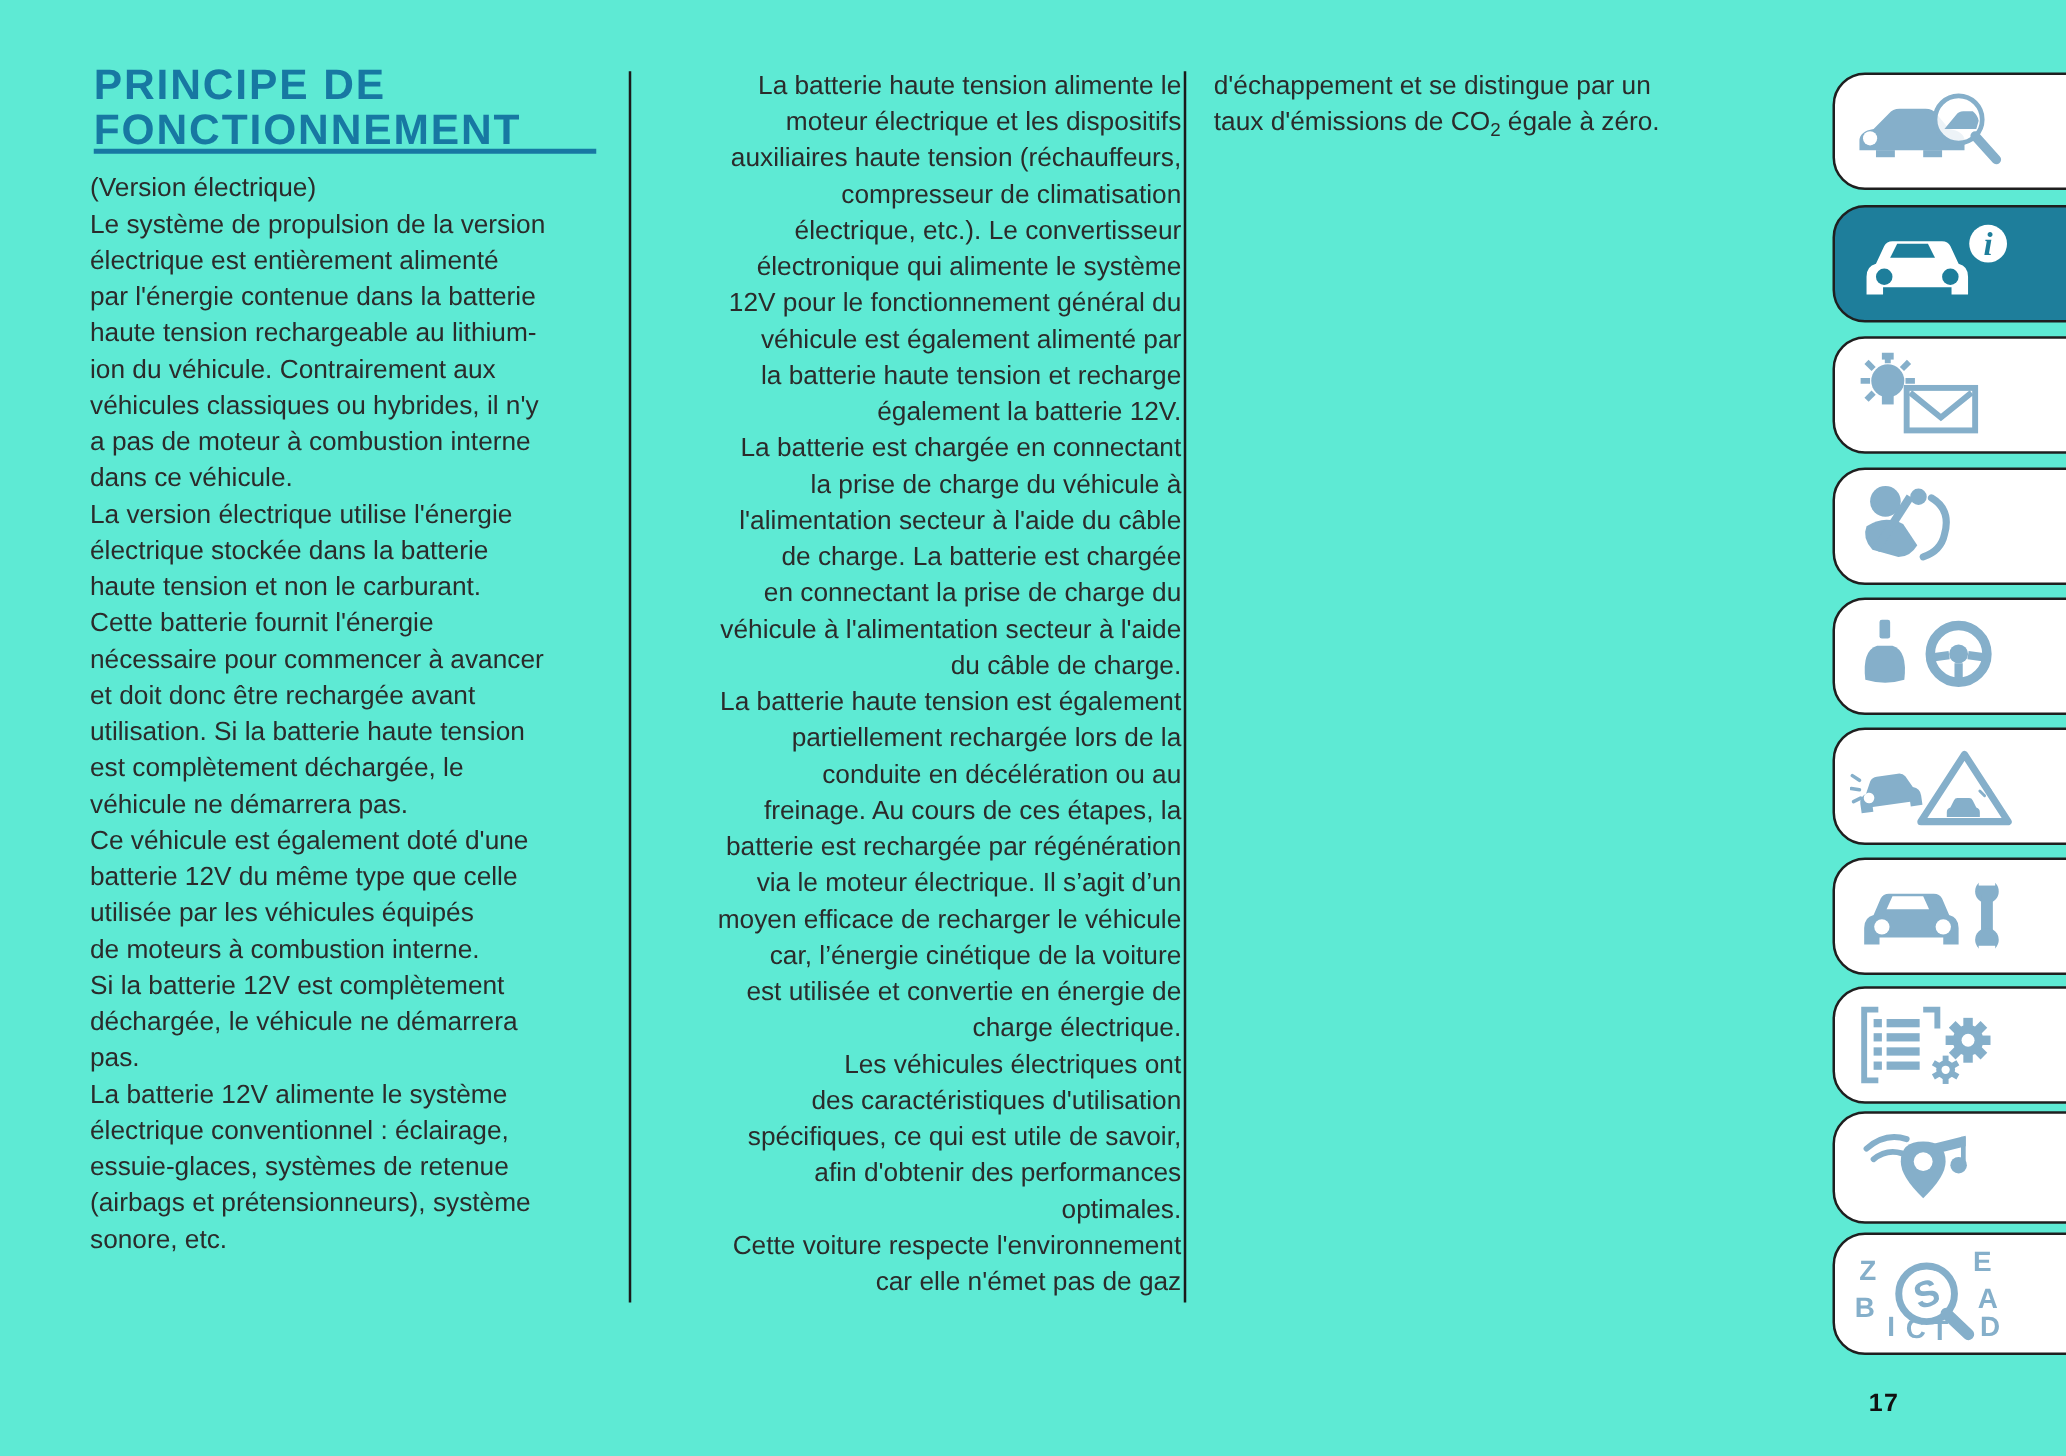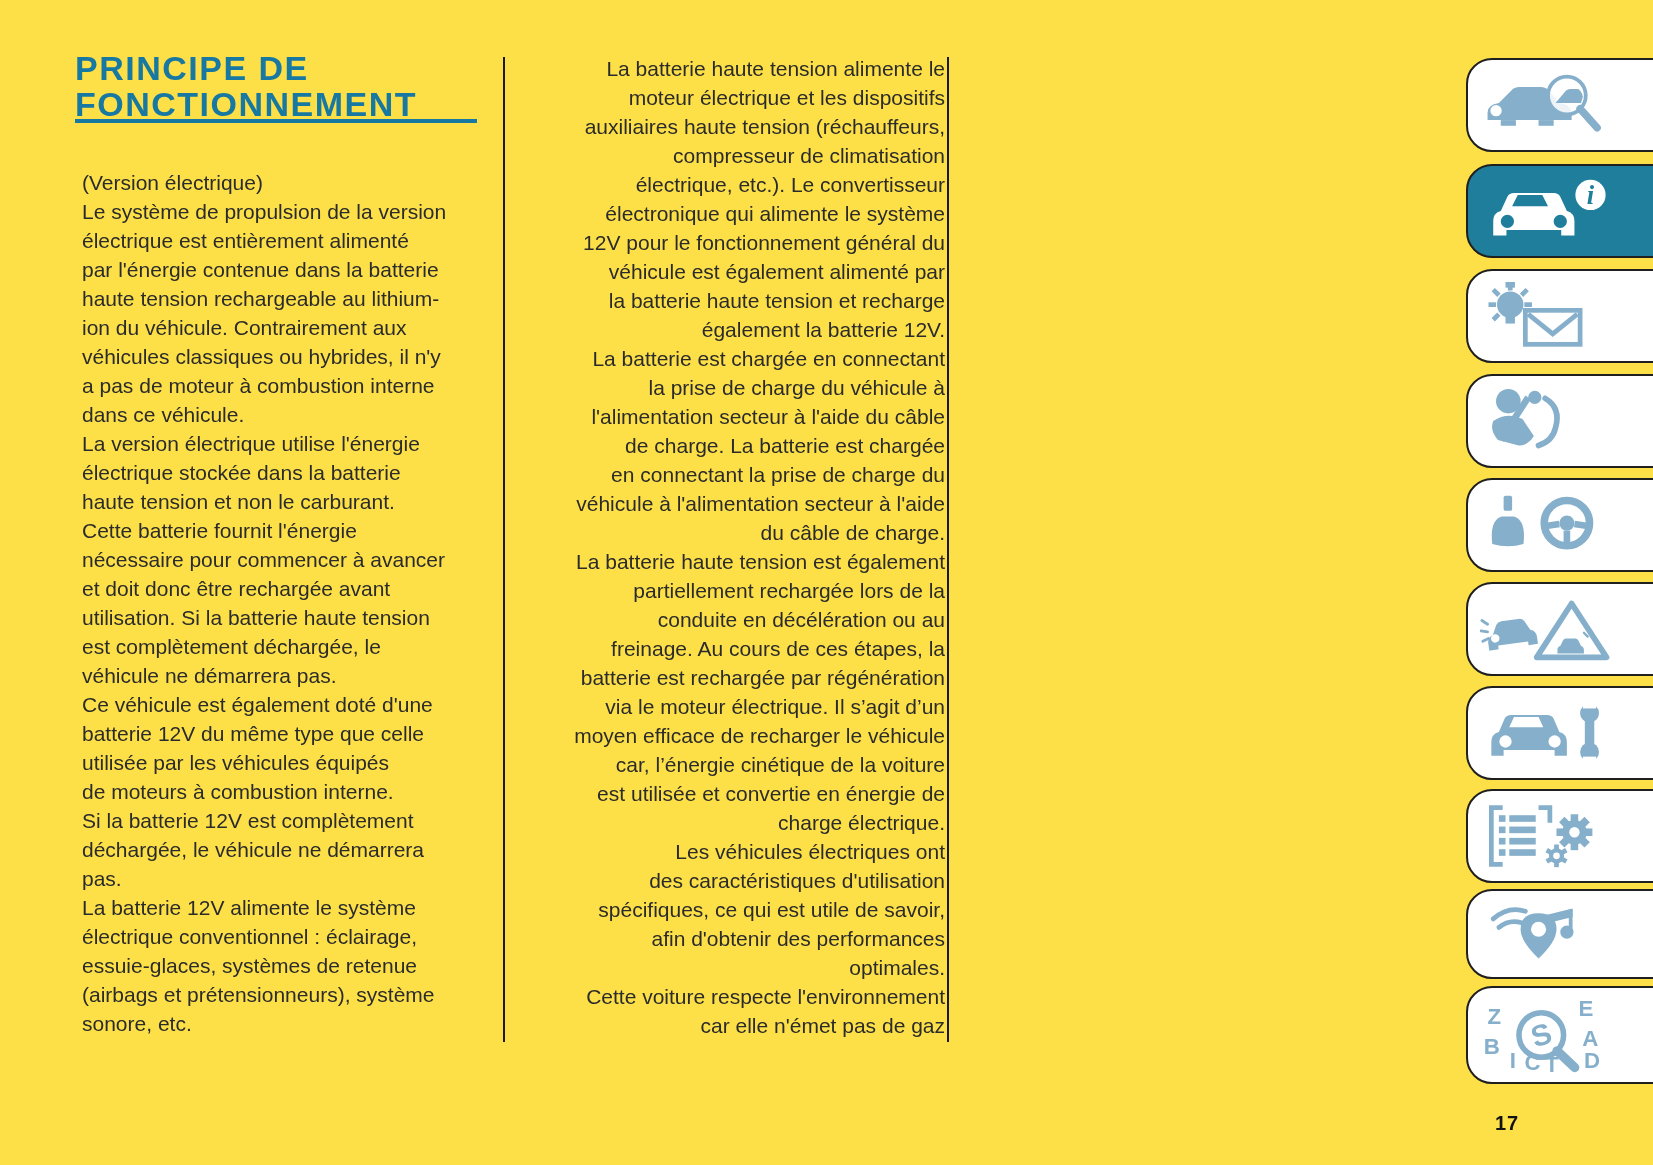--- a/index.html
+++ b/index.html
@@ -7,41 +7,41 @@
     --active-tab-bg:#1E7E9B;
     --icon-blue:#85AFCA;
     --text:#2B2B2B;
     --border-dark:#1F1F1F;
   }
   *{margin:0;padding:0;box-sizing:border-box;}
   html,body{background:#888;}
   .page{
     position:relative;
     width:1653px;height:1165px;
-    background:#fde047;
+    background:#5eead4;
     overflow:hidden;
     font-family:"Liberation Sans", sans-serif;
     color:var(--text);
   }
   .title{
     position:absolute;left:75px;top:50px;
     font-size:34px;font-weight:700;letter-spacing:1.5px;
     line-height:36px;color:var(--accent);
     white-space:pre;
   }
   .title-underline{
     position:absolute;left:75px;top:119px;
     width:402px;height:4px;background:var(--accent);
   }
   .col{
     position:absolute;
     font-size:21px;line-height:29px;
     white-space:pre;color:var(--text);
   }
-  .col-left{left:82px;top:136px;width:425px;margin-top:32px;}
+  .col-left{left:72px;top:136px;width:425px;}
   .col-mid{left:523px;top:54px;width:422px;text-align:right;}
   .col-right{left:971px;top:54px;width:400px;}
   .col-right sub{font-size:15px;line-height:0;}
   .vdivider{
     position:absolute;top:57px;height:985px;width:2px;
     background:#1a1a1a;
   }
   .vdivider.d1{left:503px;}
   .vdivider.d2{left:947px;}
   .tabbar{position:absolute;left:1466px;top:0;width:230px;height:1165px;}
@@ -155,20 +155,22 @@
 Les véhicules électriques ont
 des caractéristiques d'utilisation
 spécifiques, ce qui est utile de savoir,
 afin d'obtenir des performances
 optimales.
 Cette voiture respecte l'environnement
 car elle n'émet pas de gaz</div>
 
   <div class="vdivider d2"></div>
 
+  <div class="col col-right"><span>d'échappement et se distingue par un</span>
+<span>taux d'émissions de CO</span><sub>2</sub><span> égale à zéro.</span></div>
 
   <nav class="tabbar">
 
     <div class="tab">
       <svg viewBox="0 0 140 72">
         <path fill="currentColor" d="M8 52 v-8 q0 -8 12 -10 l13 -13 q3 -4 9 -4 h22 q6 0 9 4 l11 13 q13 2 13 10 v8 z"></path>
         <circle fill="var(--cut)" cx="17" cy="42" r="6"></circle>
         <rect fill="currentColor" x="22" y="52" width="16" height="6"></rect>
         <rect fill="currentColor" x="62" y="52" width="16" height="6"></rect>
         <circle cx="92" cy="26" r="20" fill="var(--cut)" fill-opacity="0.85" stroke="currentColor" stroke-width="4"></circle>

